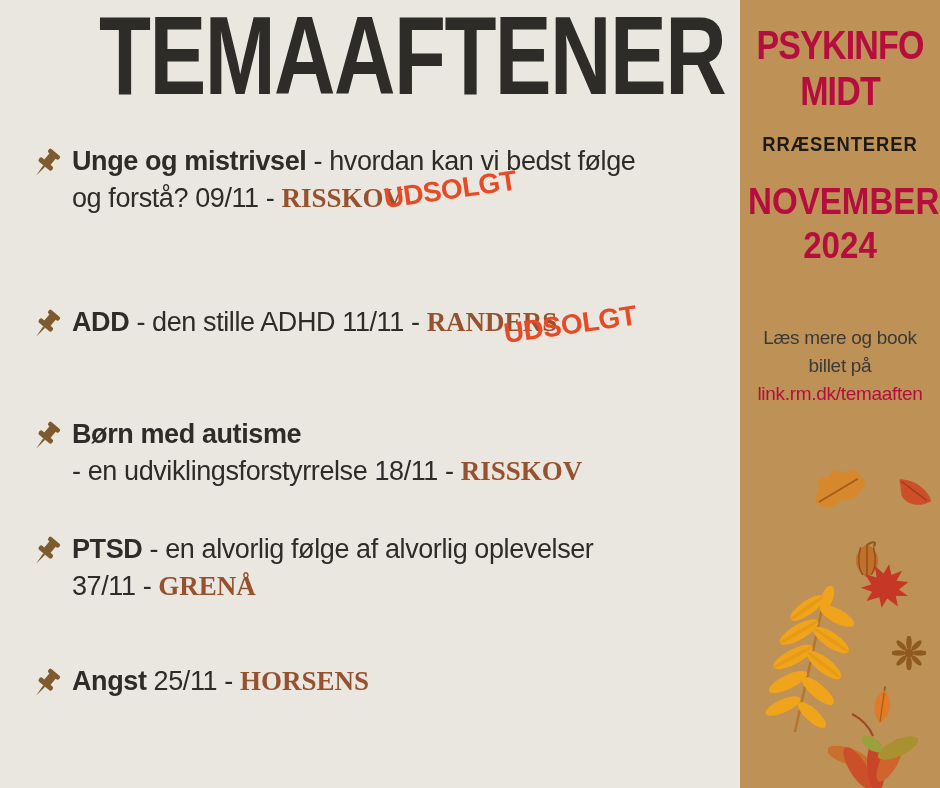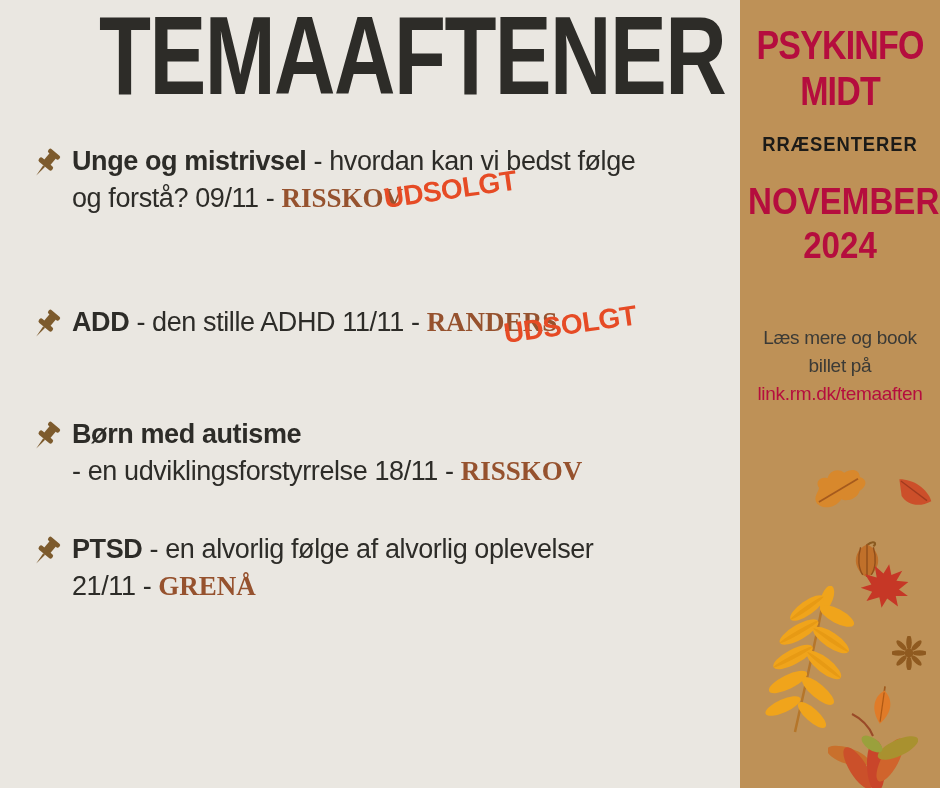--- a/index.html
+++ b/index.html
@@ -116,24 +116,39 @@
             <g fill="#7D5B2D" transform="rotate(40 12 12)">
               <rect x="7.6" y="1.6" width="8.8" height="3" rx="1.2"></rect>
               <rect x="9.4" y="3.6" width="5.2" height="6.6"></rect>
               <rect x="6.6" y="9.6" width="10.8" height="3.2" rx="1.4"></rect>
               <polygon points="11.2,12.8 12.8,12.8 12,20.6"></polygon>
             </g>
           </svg>
       </span>
       <div class="lines">
         <div><b>PTSD</b><span> - en alvorlig følge af alvorlig oplevelser</span></div>
-        <div><span>21/11 - </span><span class="loc">GRENÅ</span></div>
-      </div>
-    </div>
-
+        <div><span>37/11 - </span><span class="loc">GRENÅ</span></div>
+      </div>
+    </div>
+
+    <div class="event" style="top:663px">
+      <span class="pin">
+        <svg width="38" height="38" viewBox="0 0 24 24">
+            <g fill="#7D5B2D" transform="rotate(40 12 12)">
+              <rect x="7.6" y="1.6" width="8.8" height="3" rx="1.2"></rect>
+              <rect x="9.4" y="3.6" width="5.2" height="6.6"></rect>
+              <rect x="6.6" y="9.6" width="10.8" height="3.2" rx="1.4"></rect>
+              <polygon points="11.2,12.8 12.8,12.8 12,20.6"></polygon>
+            </g>
+          </svg>
+      </span>
+      <div class="lines">
+        <div><b>Angst</b><span> 25/11 - </span><span class="loc">HORSENS</span></div>
+      </div>
+    </div>
 
   </div>
 
   <div class="sidebar">
 
     <div class="brand">
       <div>PSYKINFO</div>
       <div>MIDT</div>
     </div>
 

